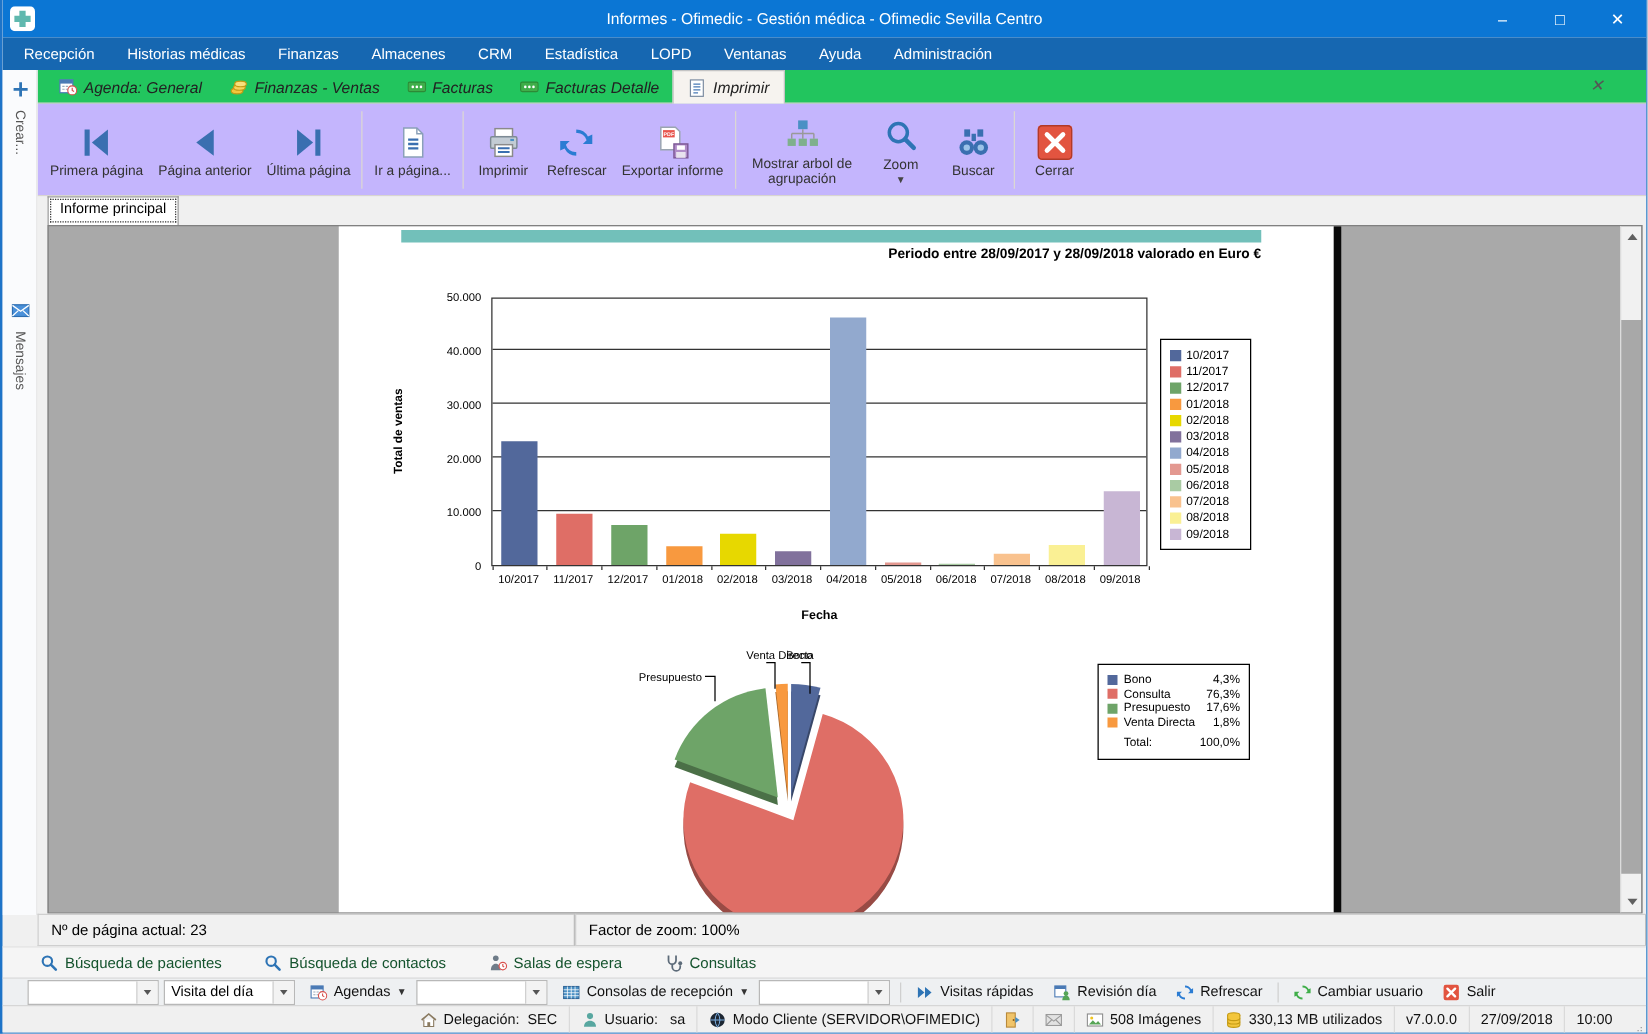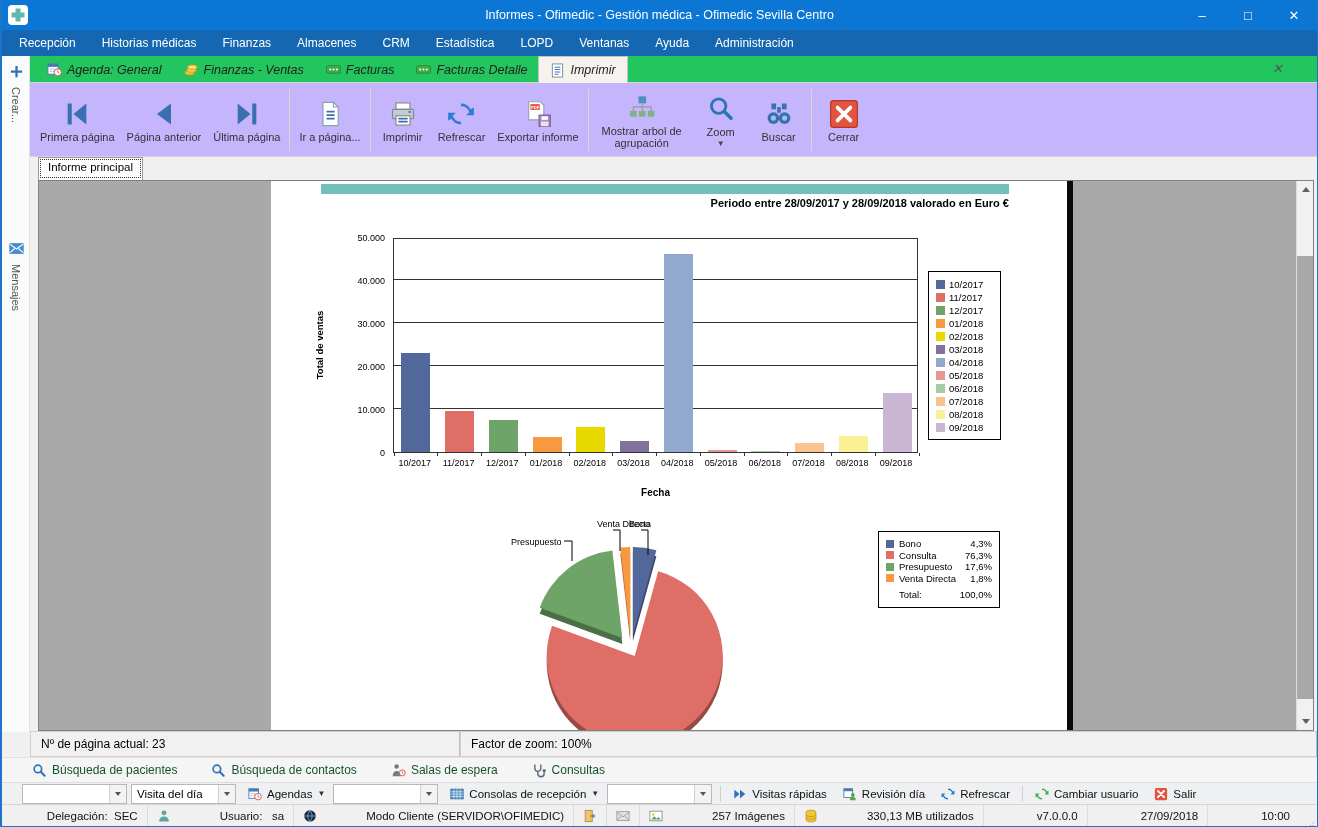--- a/index.html
+++ b/index.html
@@ -109,21 +109,21 @@
   .bt-btn, .bt-link { display:flex; align-items:center; gap:5px; height:20px; padding:0 8px; font-size:11.5px; color:#111; white-space:nowrap; }
   .bt-btn .ic svg, .bt-link .ic svg { width:14px; height:14px; display:block; }
   .bt-caret { font-size:8px; color:#333; }
   .bt-sep { width:1px; height:16px; background:#cfcfcf; margin:0 4px; }
 
   
   .footer { position:absolute; left:0; bottom:0; right:0; height:22px; background:#f0f0f0; border-top:1px solid #d6d6d6;
             display:flex; align-items:center; justify-content:flex-end; padding-right:18px; }
   .ft-item { display:flex; align-items:center; gap:5px; height:22px; padding:0 9px; border-left:1px solid #dadada; font-size:11.5px; color:#111; }
   .ft-item:first-child { border-left:none; }
-  .ft-label { white-space:pre;margin-left:44px; }
+  .ft-label { white-space:pre; }
   .ft-item .ic svg { width:14px; height:14px; display:block; }
   .grip { position:absolute; right:3px; bottom:3px; width:8px; height:8px; }
 </style>
 </head>
 <body>
 
 <div id="window">
 
   <div class="titlebar">
     <span class="app-icon"><svg viewBox="0 0 20 20">
@@ -711,21 +711,21 @@
         </span>
       </div>
       <div class="ft-item">
         <span class="ic">
           <svg viewBox="0 0 16 16">
             <rect x="1" y="2.5" width="14" height="11" fill="#fff" stroke="#8a8a8a"></rect>
             <circle cx="5" cy="6.2" r="1.4" fill="#f0c420"></circle>
             <path d="M2.5 12l3.5-3.8 2.8 2.8 2-2 2.7 3z" fill="#56a556"></path>
           </svg>
         </span>
-        <span class="ft-label">257 Imágenes</span>
+        <span class="ft-label">508 Imágenes</span>
       </div>
       <div class="ft-item">
         <span class="ic">
           <svg viewBox="0 0 16 16">
             <ellipse cx="8" cy="3.4" rx="5.6" ry="2.1" fill="#f3c63c" stroke="#c49a14"></ellipse>
             <path d="M2.4 3.4v9.2c0 1.2 2.5 2.1 5.6 2.1s5.6-.9 5.6-2.1V3.4" fill="#f3c63c" stroke="#c49a14"></path>
             <path d="M2.4 6.5c0 1.2 2.5 2.1 5.6 2.1s5.6-.9 5.6-2.1M2.4 9.6c0 1.2 2.5 2.1 5.6 2.1s5.6-.9 5.6-2.1" fill="none" stroke="#c49a14"></path>
           </svg>
         </span>
         <span class="ft-label">330,13 MB utilizados</span>

